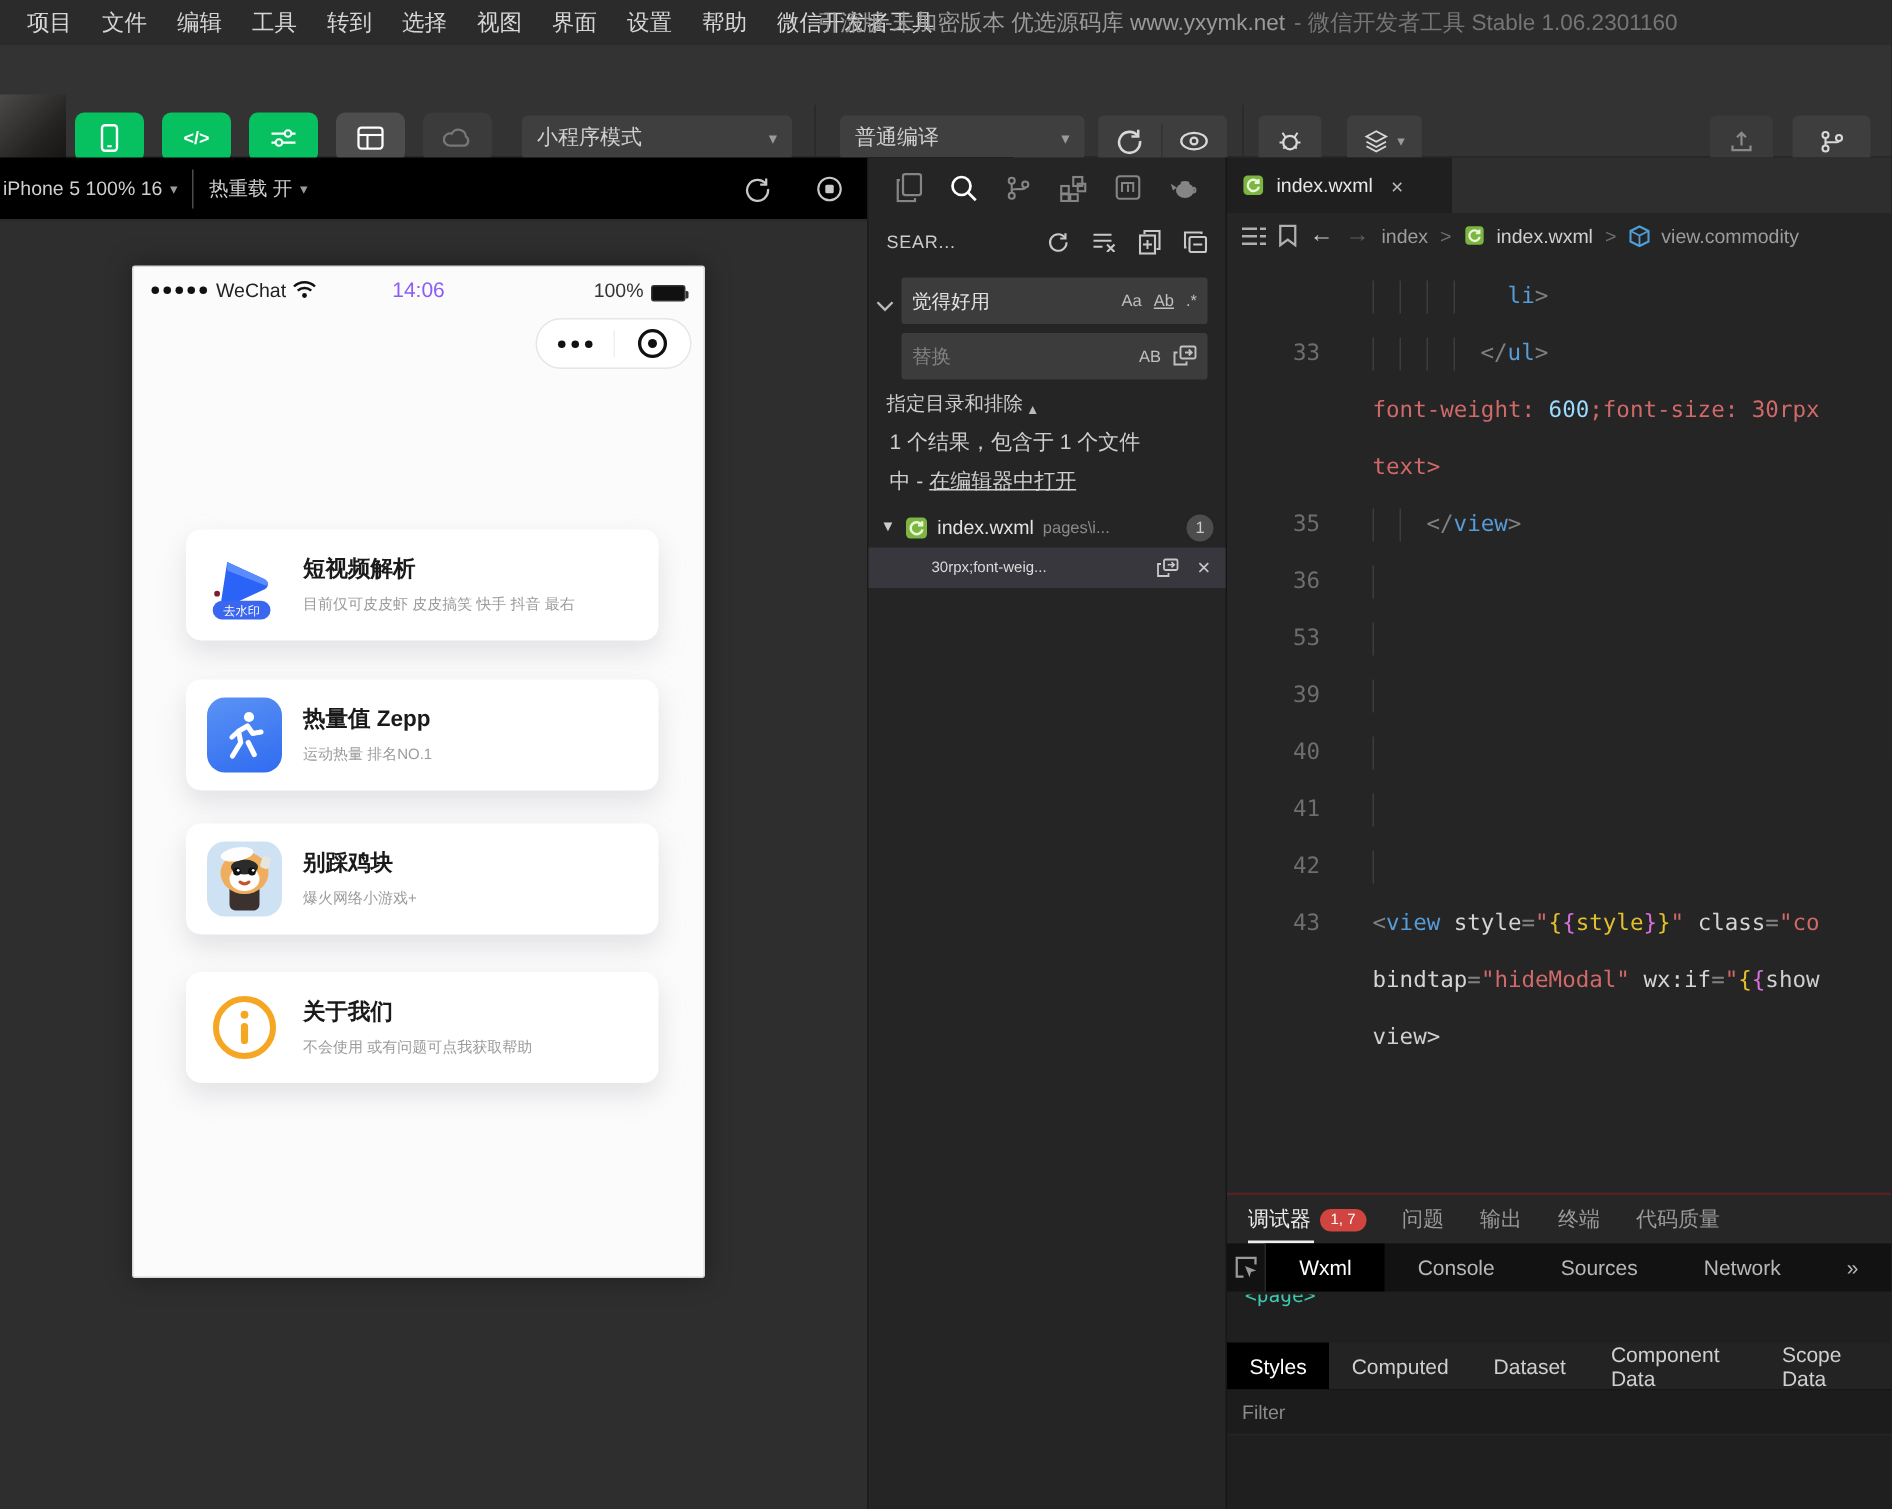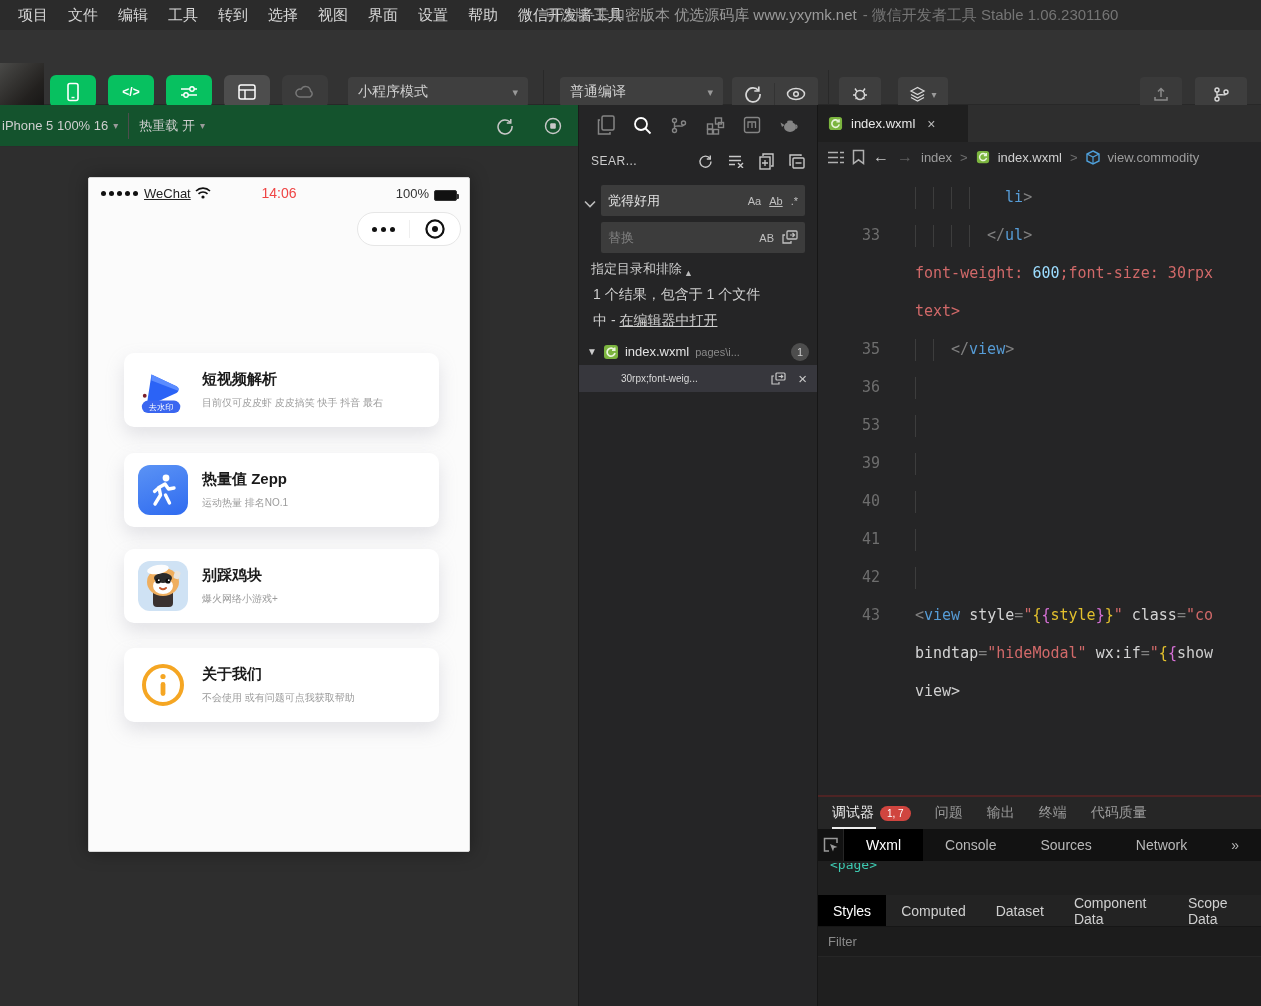--- a/index.html
+++ b/index.html
@@ -32,33 +32,33 @@
     display:flex; align-items:center; padding:0 10px; color:#cfcfcf; font-size:14px; }
   .tsel .caret { margin-left:auto; color:#9a9a9a; font-size:11px; }
   .vdiv { position:absolute; top:40px; height:56px; width:1px; background:#292929; }
   .actgrp { position:absolute; top:47px; height:34px; background:#3e3e3e; border-radius:4px;
     display:flex; align-items:center; }
   .actgrp .cell { width:42px; height:34px; display:flex; align-items:center; justify-content:center; color:#d8d8d8; }
   .actlbl { position:absolute; top:83px; font-size:14px; color:#f0f0f0; white-space:nowrap; }
   .actlbl.dim { color:#8a8a8a; }
 
   
-  #simheader { left:0; top:105px; width:676px; height:42px; background:#14532d;
+  #simheader { left:0; top:105px; width:676px; height:42px; background:#000000;
     border-bottom:1px solid #2c2c2c; display:flex; align-items:center; color:#cfcfcf; font-size:13px; }
   #simheader .seg { padding:0 10px; display:flex; align-items:center; gap:5px; height:100%; }
   #simheader .sdiv { width:1px; height:26px; background:#4d4d4d; }
   #simicons { margin-left:auto; display:flex; align-items:center; gap:30px; padding-right:22px; color:#c8c8c8; }
   #simbody { left:0; top:147px; width:578px; height:859px; background:#2e2e2e; }
   #phone { left:88px; top:30px; width:382px; height:675px; background:#fbfbfb;
     border:1px solid #d8d8d8; border-radius:2px; box-shadow:0 0 18px rgba(0,0,0,0.35); overflow:hidden; }
   #statusbar { left:0; top:0; width:100%; height:30px; display:flex; align-items:center; padding:0 12px; color:#000; }
   #statusbar .dots { display:flex; gap:3px; margin-right:6px; }
   #statusbar .dots i { width:5px; height:5px; border-radius:50%; background:#111; }
-  #statusbar .carrier { font-size:13px; color:#222;text-decoration:underline; }
-  #statusbar .time { position:absolute; left:0; right:0; text-align:center; font-size:14px; color:#ef4444; }
+  #statusbar .carrier { font-size:13px; color:#222; }
+  #statusbar .time { position:absolute; left:0; right:0; text-align:center; font-size:14px; color:#8b5cf6; }
   #statusbar .right { margin-left:auto; display:flex; align-items:flex-end; gap:5px; font-size:13px; color:#333; z-index:2; }
   .battery { width:23px; height:11px; border:1px solid #333; border-radius:2px; position:relative; background:#111; }
   .battery:after { content:""; position:absolute; right:-3px; top:3px; width:2px; height:5px; background:#333; border-radius:0 1px 1px 0; }
   #capsule { left:268px; top:34px; width:104px; height:34px; border:1px solid #e6e6e6; border-radius:17px;
     background:#fff; display:flex; align-items:center; }
   #capsule .mdots { flex:1; display:flex; justify-content:center; gap:4px; }
   #capsule .mdots i { width:5px; height:5px; border-radius:50%; background:#111; }
   #capsule .cdiv { width:1px; height:18px; background:#efefef; }
   #capsule .target { flex:1; display:flex; justify-content:center; }
   .card { position:absolute; left:35px; width:315px; height:74px; background:#fff; border-radius:10px;

